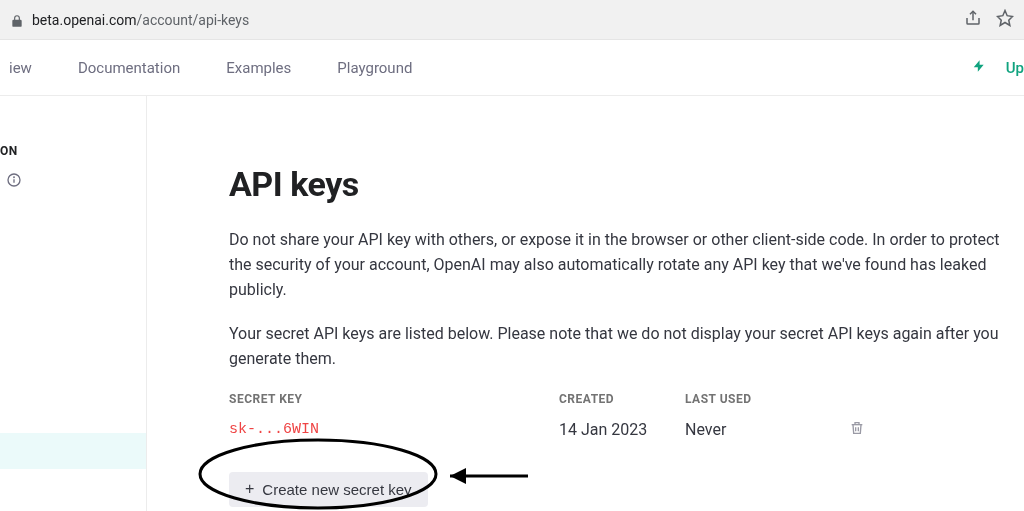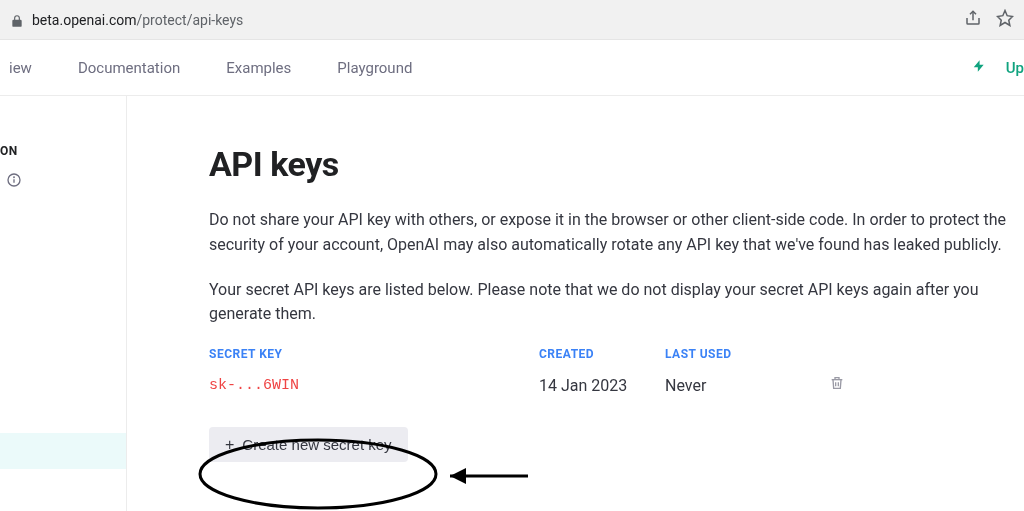--- a/index.html
+++ b/index.html
@@ -73,21 +73,21 @@
       padding-right: 0;
     }
     .upgrade svg { width: 14px; height: 14px; }
 
     
     .layout {
       display: flex;
       height: calc(100% - 96px);
     }
     .sidebar {
-      width: 127px;
+      width: 147px;
       border-right: 1px solid #ececec;
       padding-top: 48px;
       position: relative;
     }
     .sidebar-label {
       font-size: 12px;
       font-weight: 700;
       color: #202123;
       letter-spacing: 0.5px;
       padding-left: 0;
@@ -109,39 +109,40 @@
 
     .main {
       flex: 1;
       padding: 48px 12px 0 82px;
     }
     h1 {
       font-size: 34px;
       font-weight: 700;
       margin-bottom: 24px;
       letter-spacing: -0.5px;
+      margin-top: 20px;
     }
     .desc {
       font-size: 16px;
       color: #353740;
       line-height: 1.55;
       margin-bottom: 20px;
       max-width: 800px;
     }
 
     
     .keys-table {
       margin-top: 8px;
     }
     .table-header {
       display: flex;
       font-size: 12px;
       font-weight: 700;
       letter-spacing: 0.5px;
-      color: #3b82f6;
+      color: #737373;
       padding-bottom: 6px;
     }
     .col-key { flex: 0 0 330px; }
     .col-created { flex: 0 0 126px; }
     .col-used { flex: 0 0 150px; }
     .col-actions { flex: 0 0 30px; text-align: right; }
     .table-row {
       display: flex;
       align-items: center;
       padding: 8px 0 6px 0;
@@ -190,21 +191,21 @@
 </head>
 <body>
 
 <div class="browser-bar">
   <span class="lock-icon">
     <svg viewBox="0 0 24 24" fill="currentColor">
         <path d="M12 2a5 5 0 00-5 5v3H6a2 2 0 00-2 2v8a2 2 0 002 2h12a2 2 0 002-2v-8a2 2 0 00-2-2h-1V7a5 5 0 00-5-5zm-3 5a3 3 0 116 0v3H9V7z"></path>
       </svg>
   </span>
   <div class="url">
-    <span class="domain">beta.openai.com</span><span class="path">/protect/api-keys</span>
+    <span class="domain">beta.openai.com</span><span class="path">/account/api-keys</span>
   </div>
   <div class="browser-actions">
     <span>
       <svg viewBox="0 0 24 24" fill="none" stroke="currentColor" stroke-width="2">
           <path d="M4 12v7a1 1 0 001 1h14a1 1 0 001-1v-7"></path>
           <path d="M12 3v12"></path>
           <path d="M8 7l4-4 4 4"></path>
         </svg>
     </span>
     <span>

